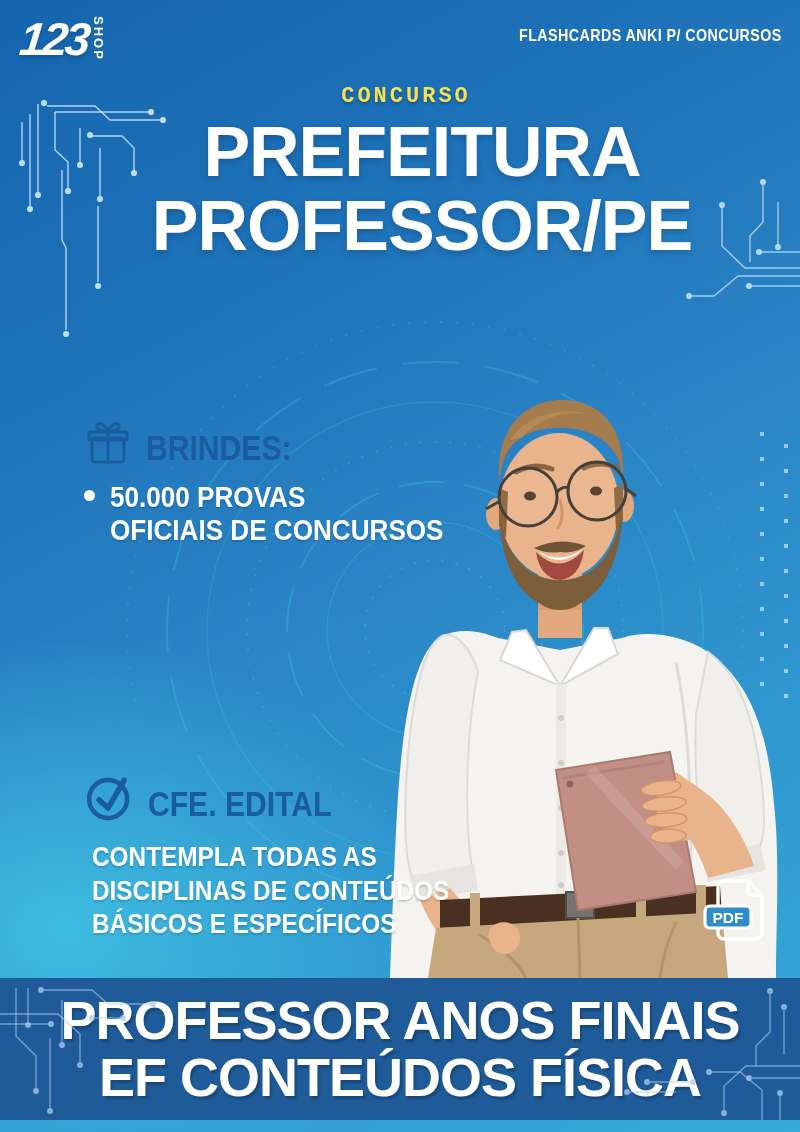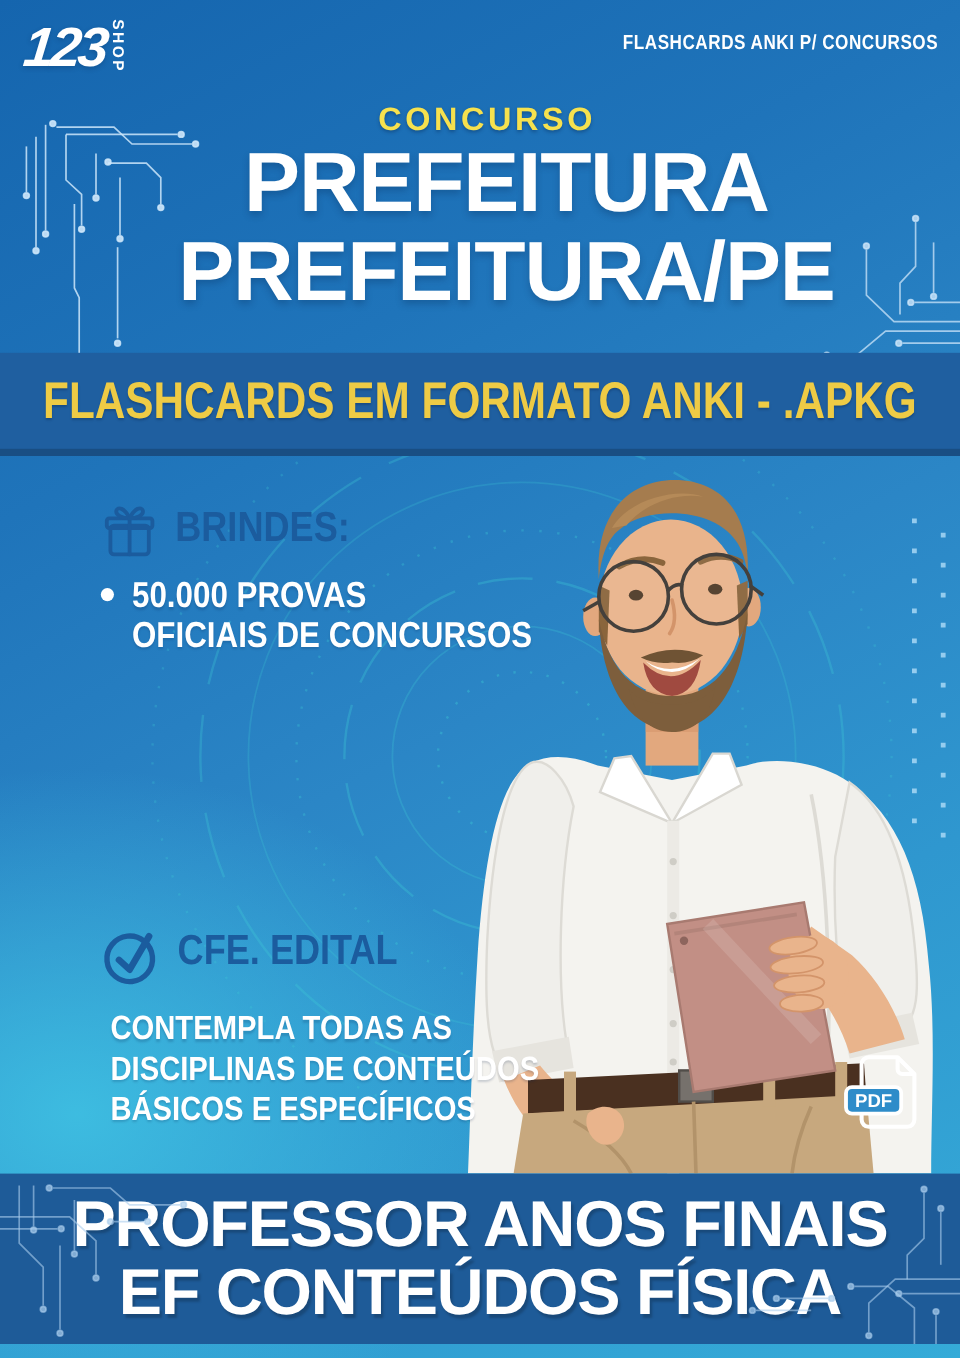--- a/index.html
+++ b/index.html
@@ -36,43 +36,43 @@
   }
   .tagline {
     position: absolute; right: 18px; top: 26px; z-index: 3;
     color: #ffffff; font-size: 17px; font-weight: bold; white-space: nowrap;
     transform: scaleX(0.84); transform-origin: right center; letter-spacing: 0.5px;
   }
 
   
   .kicker {
     position: absolute; left: 12px; right: 0; top: 84px; z-index: 3;
-    text-align: center; color: #f6e14e; font-size: 27px; font-weight: bold;
-    letter-spacing: 3px; text-shadow: 0 2px 3px rgba(0,30,70,0.35);
+    text-align: center; color: #f6e14e; font-size: 22px; font-weight: bold;
+    letter-spacing: 3px; text-shadow: 0 2px 3px rgba(0,30,70,0.35); font-family: Liberation Mono, monospace;
   }
   .main-title {
     position: absolute; left: 0; right: 0; top: 116px; z-index: 3;
     text-align: center; color: #ffffff; font-size: 70px; font-weight: bold;
     line-height: 1.05; letter-spacing: -1px; text-shadow: 0 3px 6px rgba(0,30,70,0.25); margin-left: 44px;
   }
 
   
   .banner {
     position: absolute; left: 0; right: 0; top: 294px; height: 86px; z-index: 4;
     background: #1f5fa0; border-bottom: 6px solid #194e83;
     display: flex; align-items: center; justify-content: center;
   }
   .banner-text {
     color: #eecb45; font-size: 43px; font-weight: bold; white-space: nowrap;
     transform: scaleX(0.82); transform-origin: center; letter-spacing: 0px;
     text-shadow: 0 2px 2px rgba(0,20,50,0.25);
   }
 
   
-  .section-heading { position: absolute; display: flex; align-items: flex-start; gap: 14px; z-index: 3; }
+  .section-heading { position: absolute; display: flex; align-items: flex-end; gap: 14px; z-index: 3; }
   .heading-brindes { left: 84px; top: 420px; }
   .heading-edital  { left: 82px; top: 772px; }
   .section-heading .heading-text {
     color: #1b5c9e; font-size: 35px; font-weight: bold; white-space: nowrap;
     transform: scaleX(0.86); transform-origin: left center;
   }
 
   .bullet-list { position: absolute; left: 84px; top: 480px; width: 400px; z-index: 3; list-style: none; }
   .bullet-item { display: flex; gap: 15px; margin-bottom: 17px; }
   .bullet-dot { width: 11px; height: 11px; border-radius: 50%; background: #ffffff; margin-top: 10px; flex: none; }
@@ -259,26 +259,23 @@
 
   <div class="logo">
     <span class="logo-number">123</span>
     <span class="logo-word">SHOP</span>
   </div>
   <div class="tagline">FLASHCARDS ANKI P/ CONCURSOS</div>
 
   <div class="kicker">CONCURSO</div>
   <div class="main-title">
     <div>PREFEITURA</div>
-    <div>PREFEITURA/PE</div>
-  </div>
-
-  <div class="banner">
-    <span class="banner-text">FLASHCARDS EM FORMATO ANKI - .APKG</span>
-  </div>
+    <div>PROFESSOR/PE</div>
+  </div>
+
 
   <div class="section-heading heading-brindes">
     <svg width="48" height="48" viewBox="0 0 48 48" fill="none" stroke="#1b5c9e" stroke-width="3.2" stroke-linecap="round" stroke-linejoin="round" aria-hidden="true">
       <rect x="8" y="18" width="32" height="24" rx="3"></rect>
       <rect x="5" y="12" width="38" height="8" rx="2"></rect>
       <line x1="24" y1="12" x2="24" y2="42"></line>
       <path d="M24,12 C18,12 12,9 13,5.5 C14,2 20,3 24,12 Z"></path>
       <path d="M24,12 C30,12 36,9 35,5.5 C34,2 28,3 24,12 Z"></path>
     </svg>
     <span class="heading-text">BRINDES:</span>

